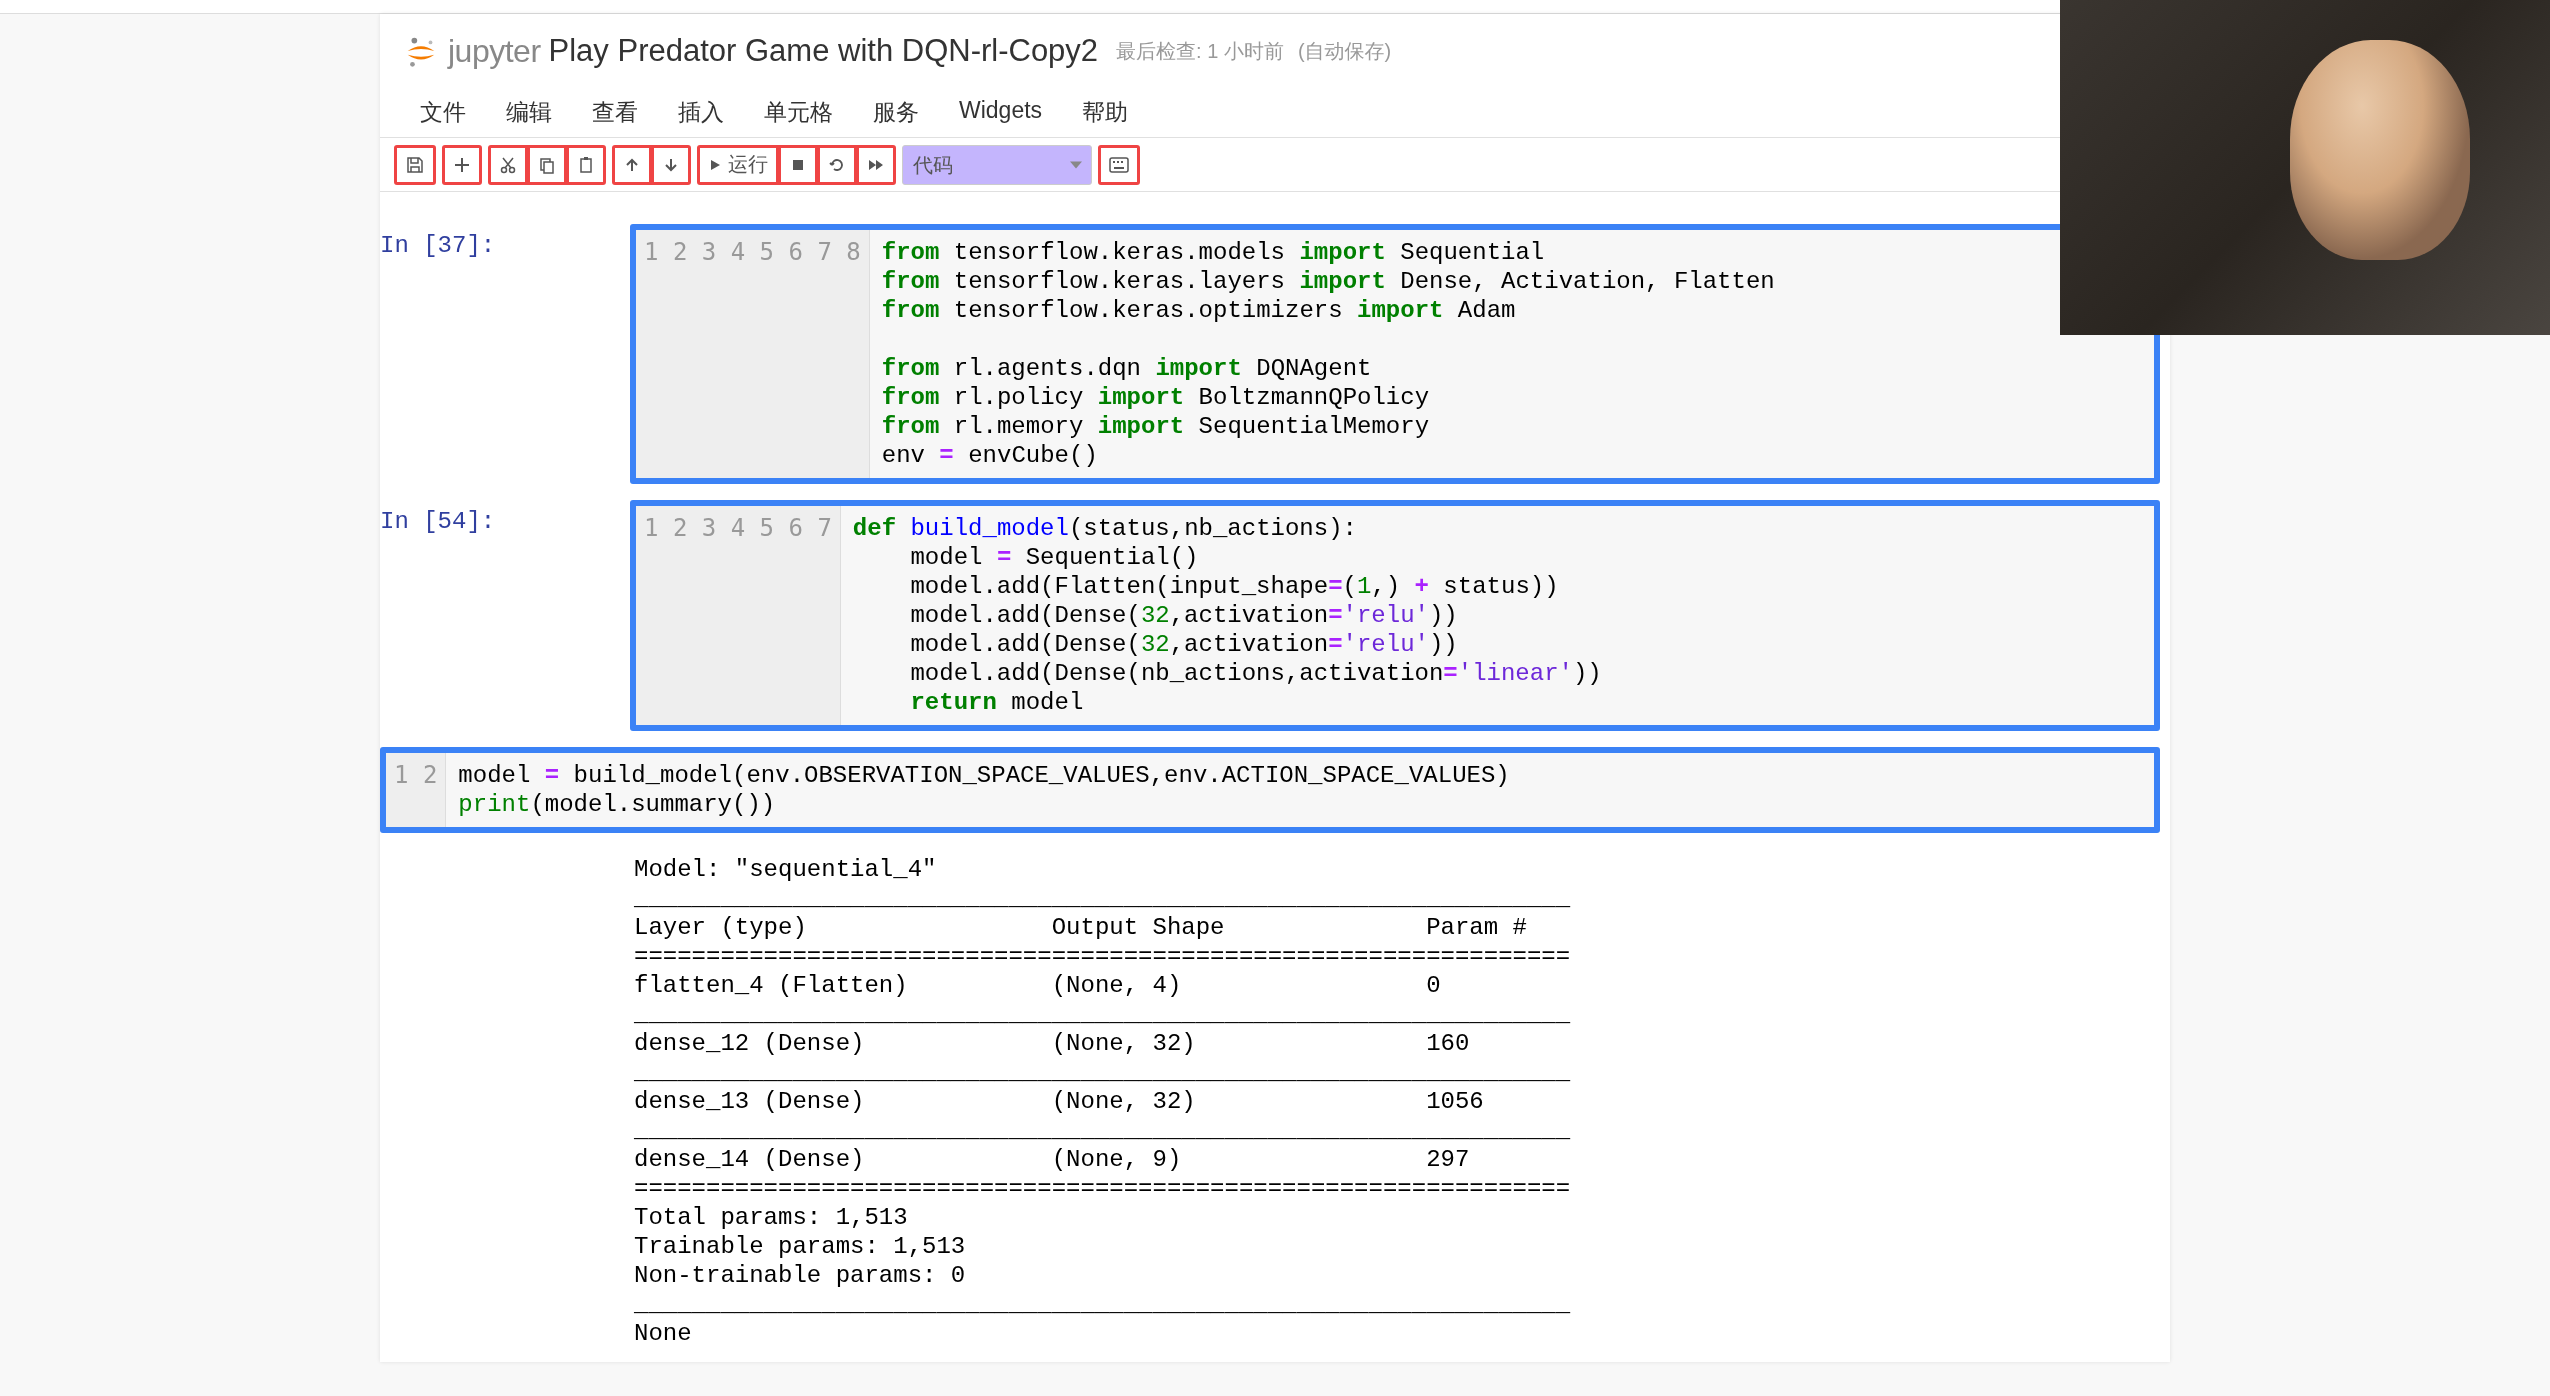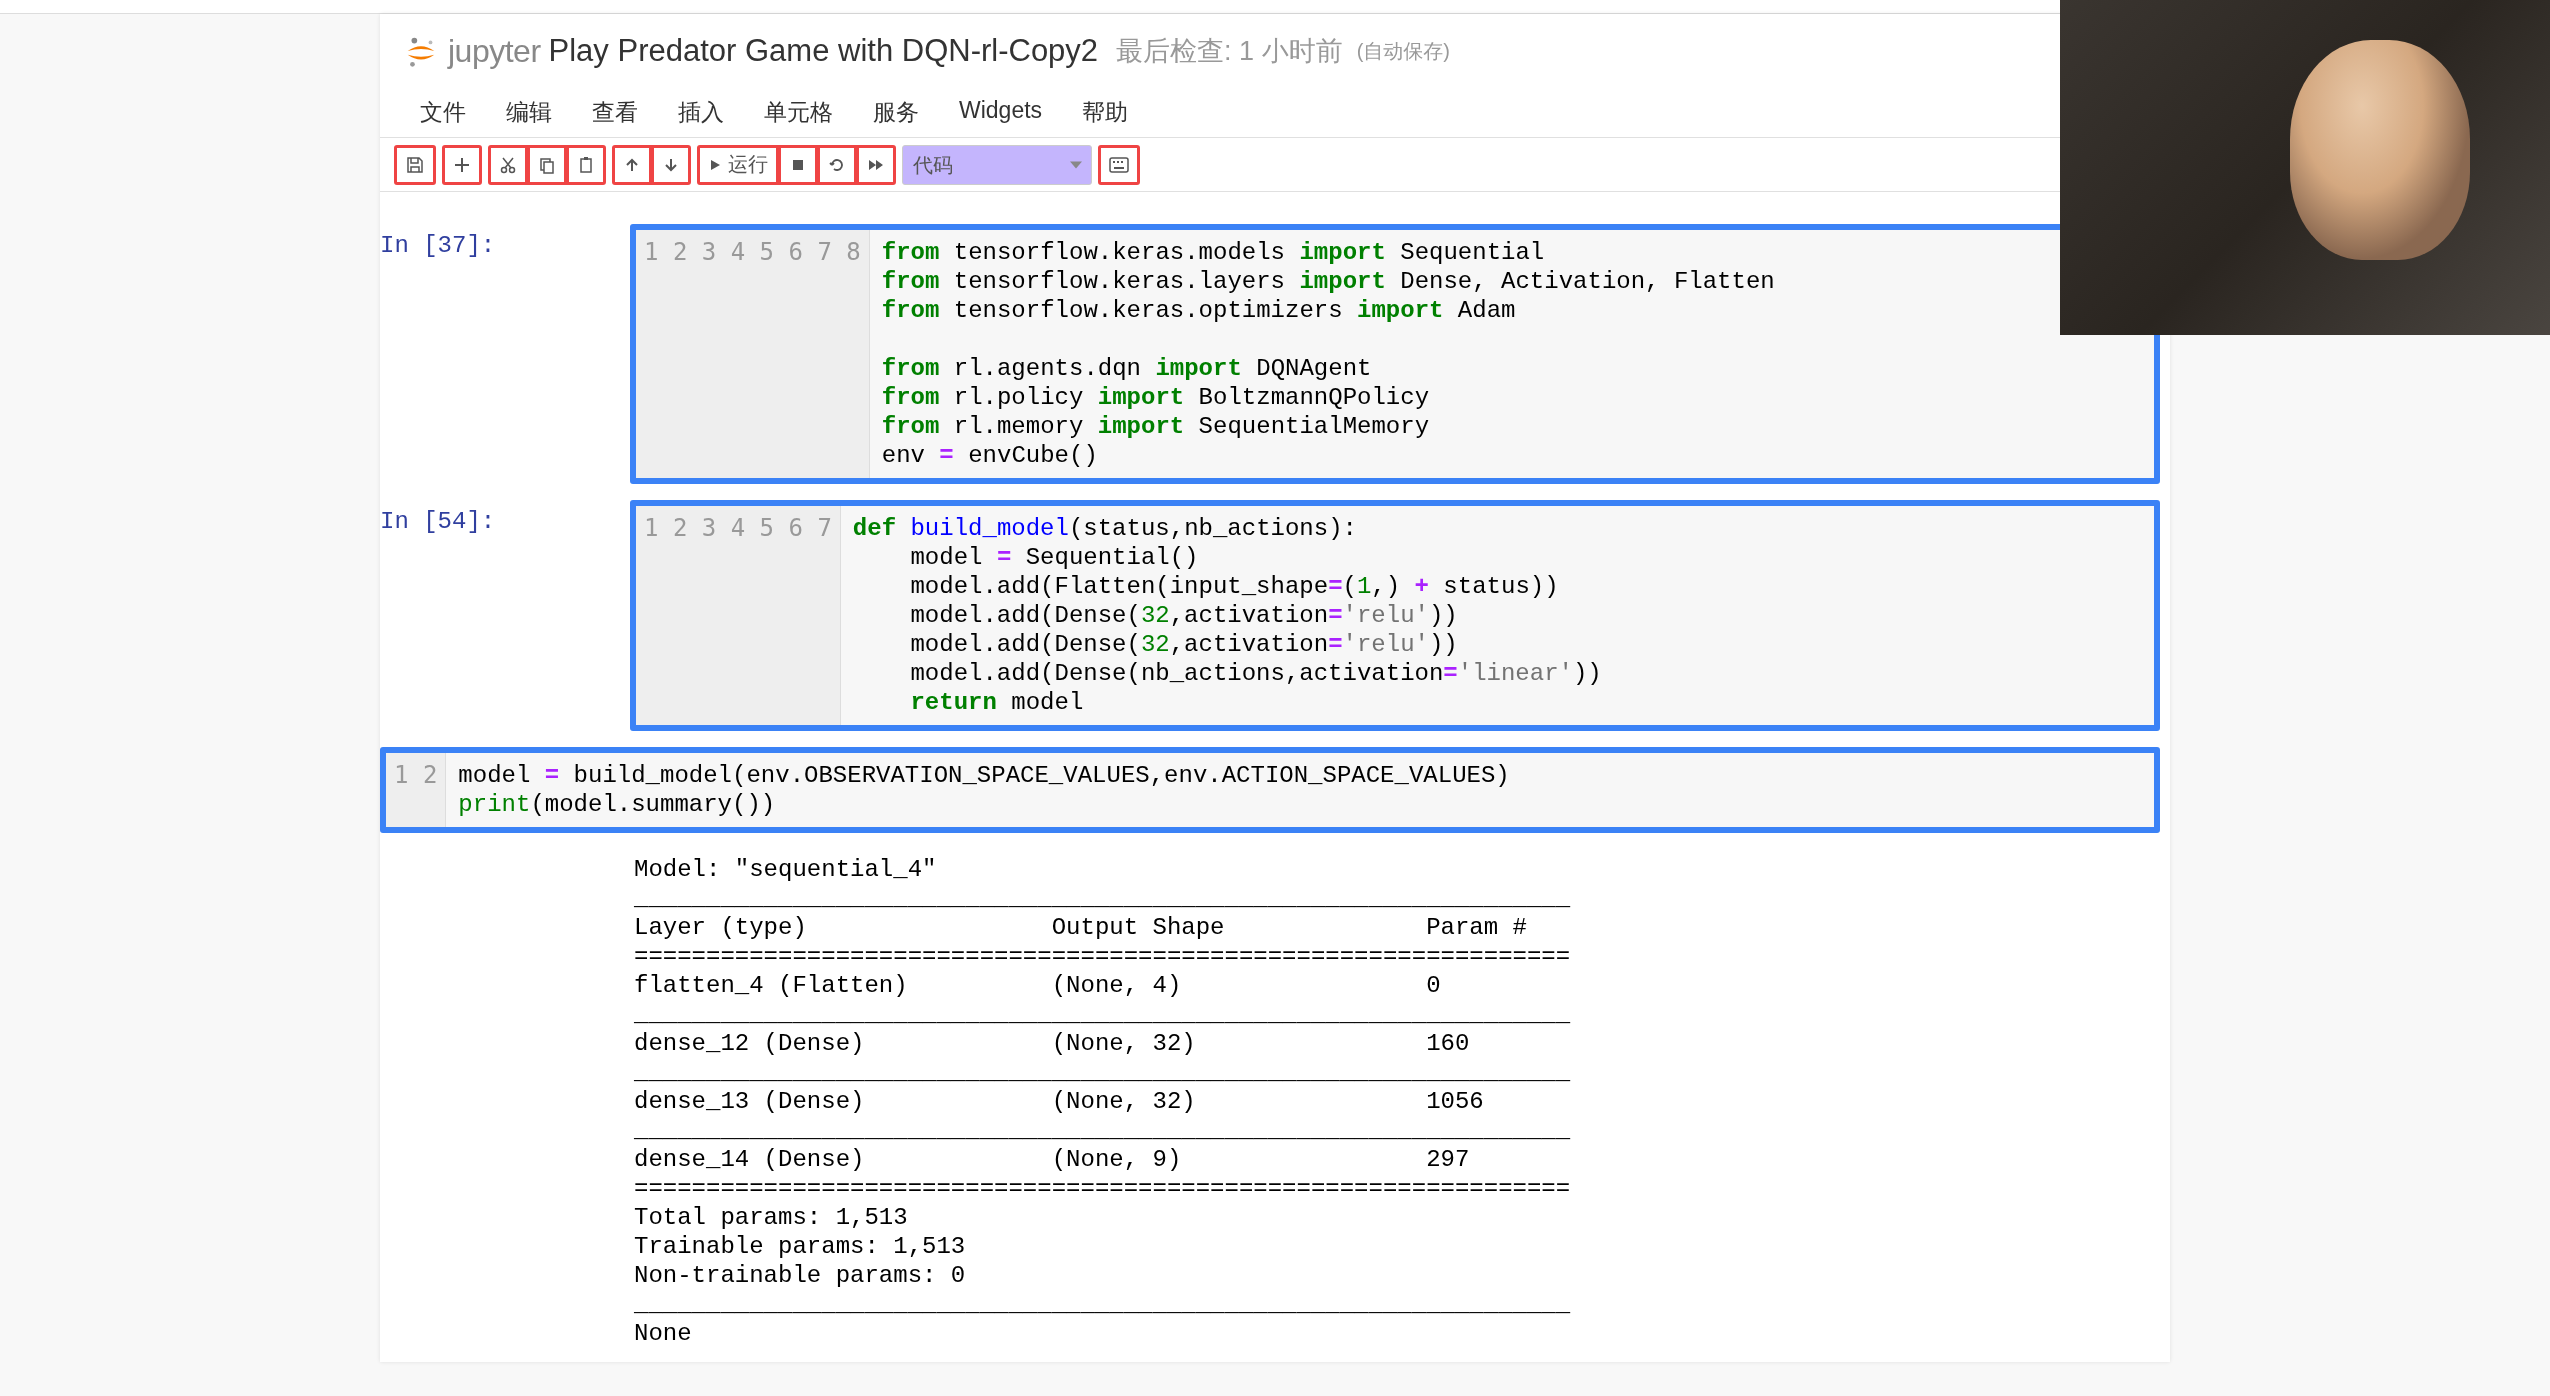--- a/index.html
+++ b/index.html
@@ -61,21 +61,21 @@
       color: #888;
       font-weight: 400;
       letter-spacing: -0.5px;
     }
     .nb-title {
       font-size: 31px;
       color: #333;
       font-weight: 400;
     }
     .checkpoint {
-      font-size: 27px;
+      font-size: 20px;
       color: #999;
       margin-left: 10px;
     }
     .autosave {
       font-size: 20px;
       color: #999;
       margin-left: 6px;
     }
     .menubar {
       display: flex;
@@ -194,21 +194,21 @@
       font-family: "Menlo", "Monaco", "Courier New", monospace;
       font-size: 24px;
       line-height: 29px;
       white-space: pre;
       color: #000;
       flex: 1;
     }
     .kw { color: #008000; font-weight: bold; }
     .def { color: #0000FF; }
     .num { color: #008000; }
-    .str { color: #737373; text-align: right; }
+    .str { color: #6d28d9; text-align: right; }
     .op { color: #AA22FF; font-weight: bold; }
     .bn { color: #008000; }
     .output-area {
       flex: 1;
       padding: 6px 4px;
       font-family: "Menlo", "Monaco", "Courier New", monospace;
       font-size: 24px;
       line-height: 29px;
       white-space: pre;
       color: #000;

